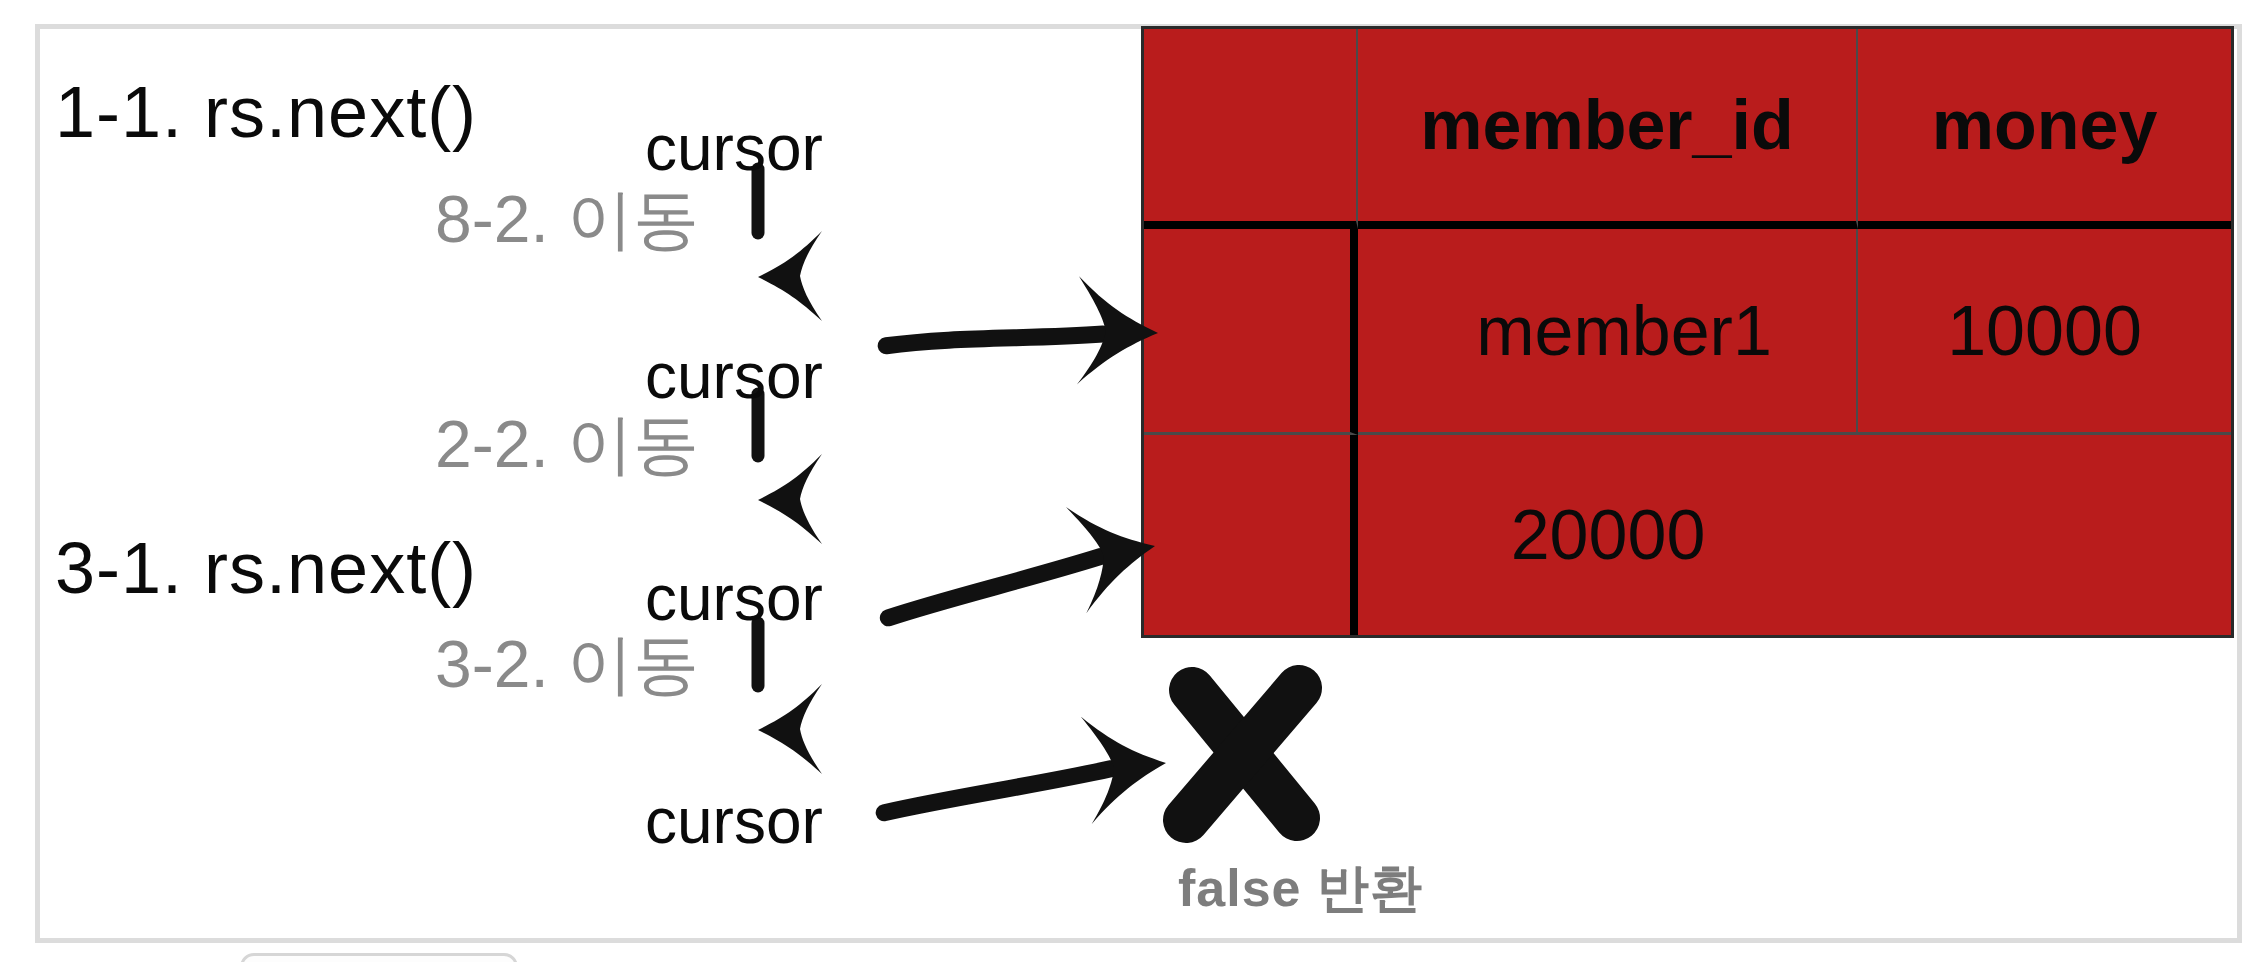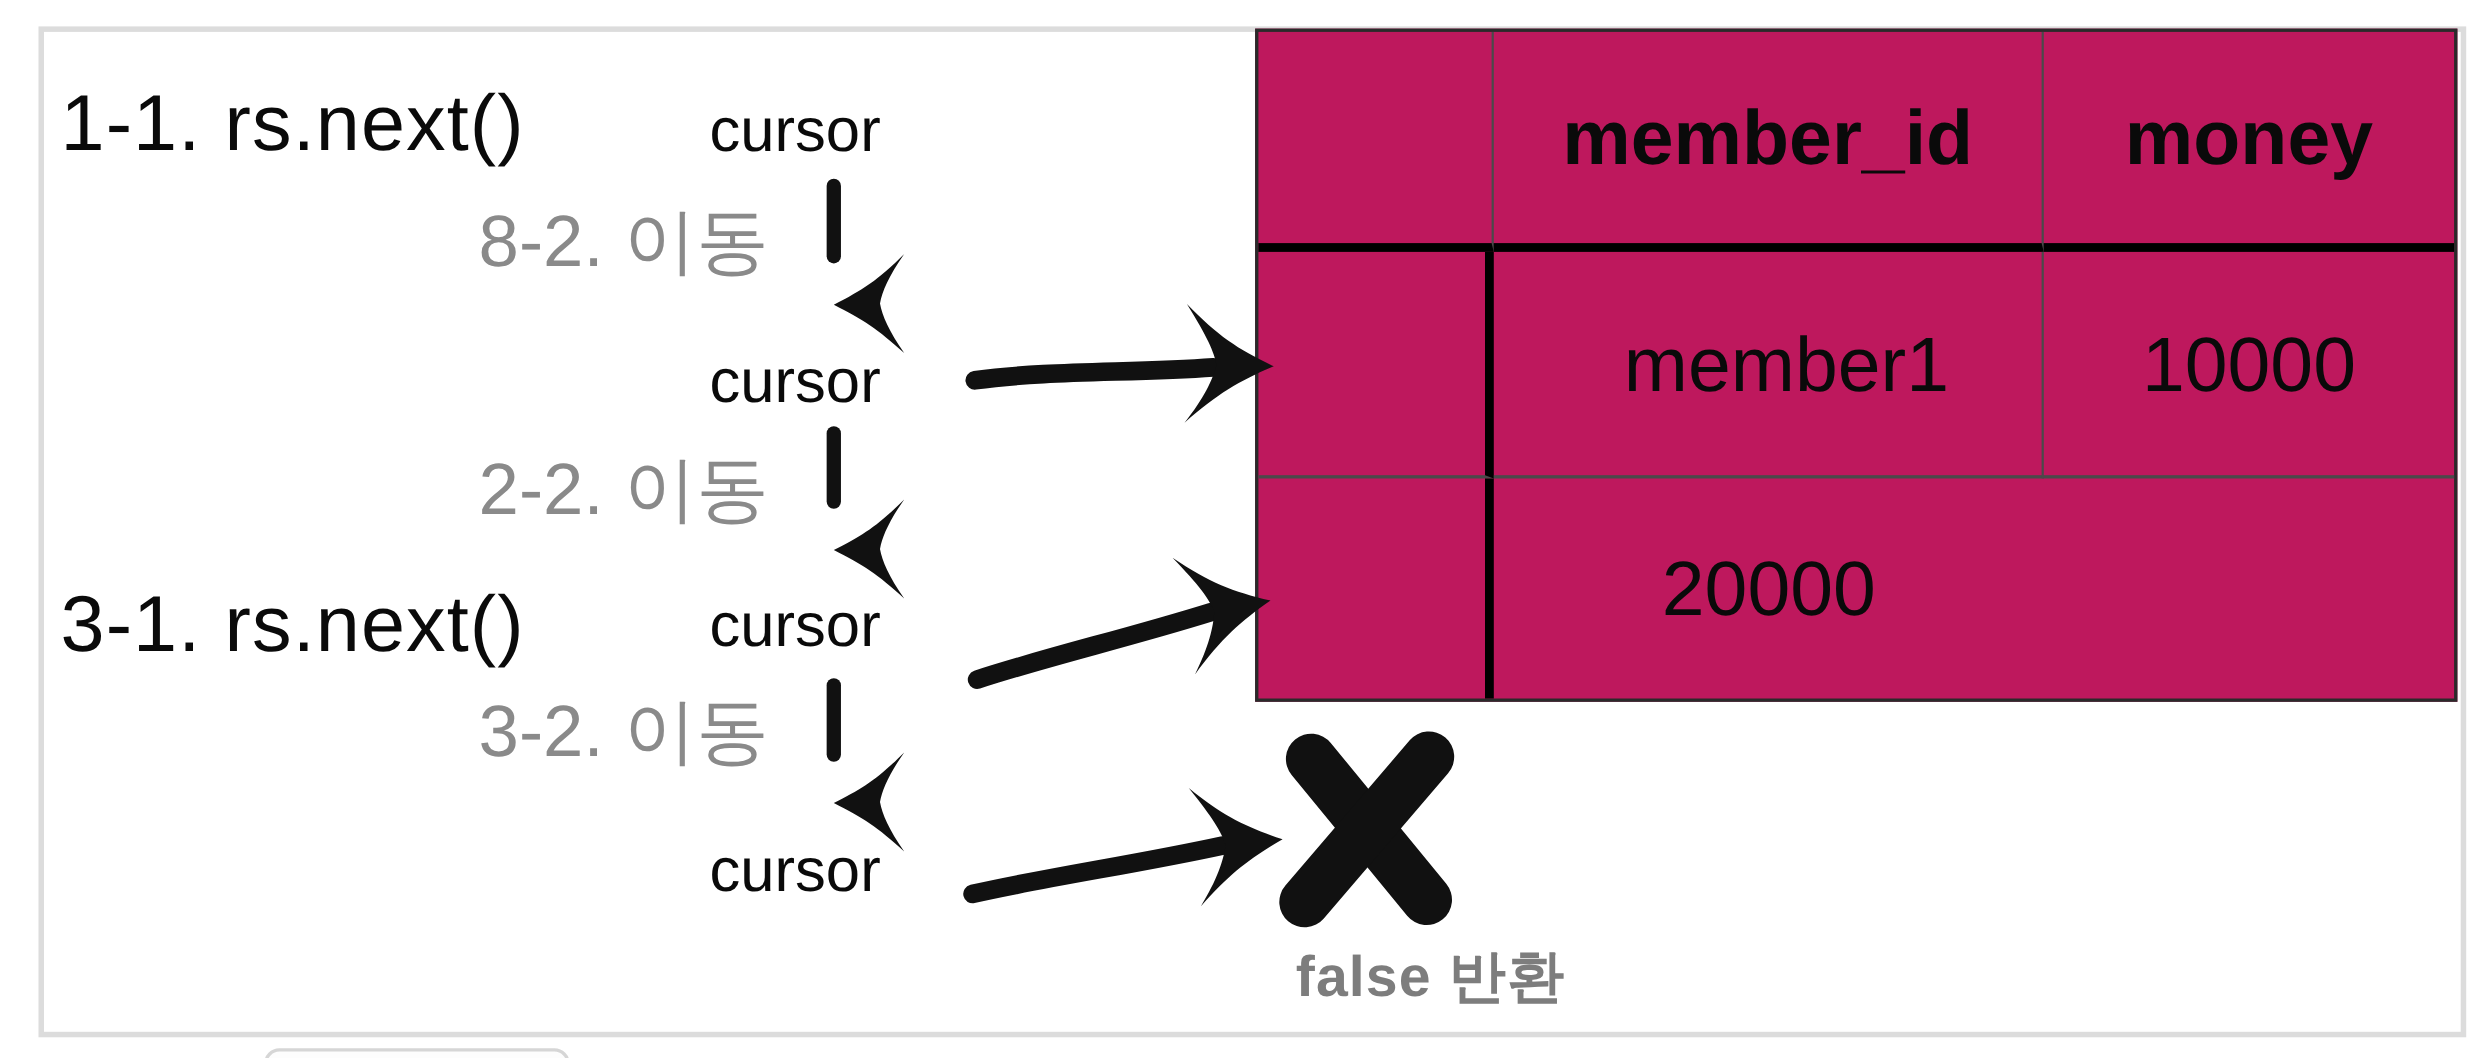--- a/index.html
+++ b/index.html
@@ -7,27 +7,27 @@
     position:relative;width:2254px;height:962px;overflow:hidden;background:#fff;
     font-family:"Liberation Sans", sans-serif;color:var(--text-black,#0a0a0a);
   }
   .frame{
     position:absolute;left:35px;top:24px;width:2207px;height:919px;
     border:5px solid var(--frame-border,#dcdcdc);box-sizing:border-box;background:transparent;
   }
   .overlay{position:absolute;left:0;top:0;width:2254px;height:962px;pointer-events:none;}
   .t{position:absolute;transform:translateY(-50%);white-space:nowrap;line-height:1;}
   .call{font-size:72px;letter-spacing:1px;color:var(--text-black,#0a0a0a);text-align:right;}
-  .cursor{font-size:56px;color:var(--text-black,#0a0a0a);}
+  .cursor{font-size:64px;color:var(--text-black,#0a0a0a);margin-top:30px;}
   .move{font-size:66px;color:var(--text-gray,#8a8a8a);}
   .falsetxt{font-size:52px;font-weight:bold;color:var(--false-gray,#7d7d7d);letter-spacing:1px;}
   
   .tbl{
     position:absolute;left:1141px;top:26px;width:1093px;height:612px;box-sizing:border-box;
-    border:3px solid var(--table-outer,#2a2a2a);background:#be185d;
+    border:3px solid var(--table-outer,#2a2a2a);background:#b91c1c;
     display:grid;grid-template-columns:214px 500px 373px;grid-template-rows:200px 206px 200px;
   }
   .cell{
     display:flex;align-items:center;justify-content:center;box-sizing:border-box;
     font-size:70px;white-space:nowrap;overflow:hidden;
   }
   .cell.hdr{font-weight:bold;}
   .hdr{border-bottom:8px solid var(--table-thick,#000);}
   .hdr.c0,.hdr.c1{border-right:2px solid var(--table-thin,#4a4a4a);}
   .r1{border-bottom:3px solid var(--table-thin,#4a4a4a);}

